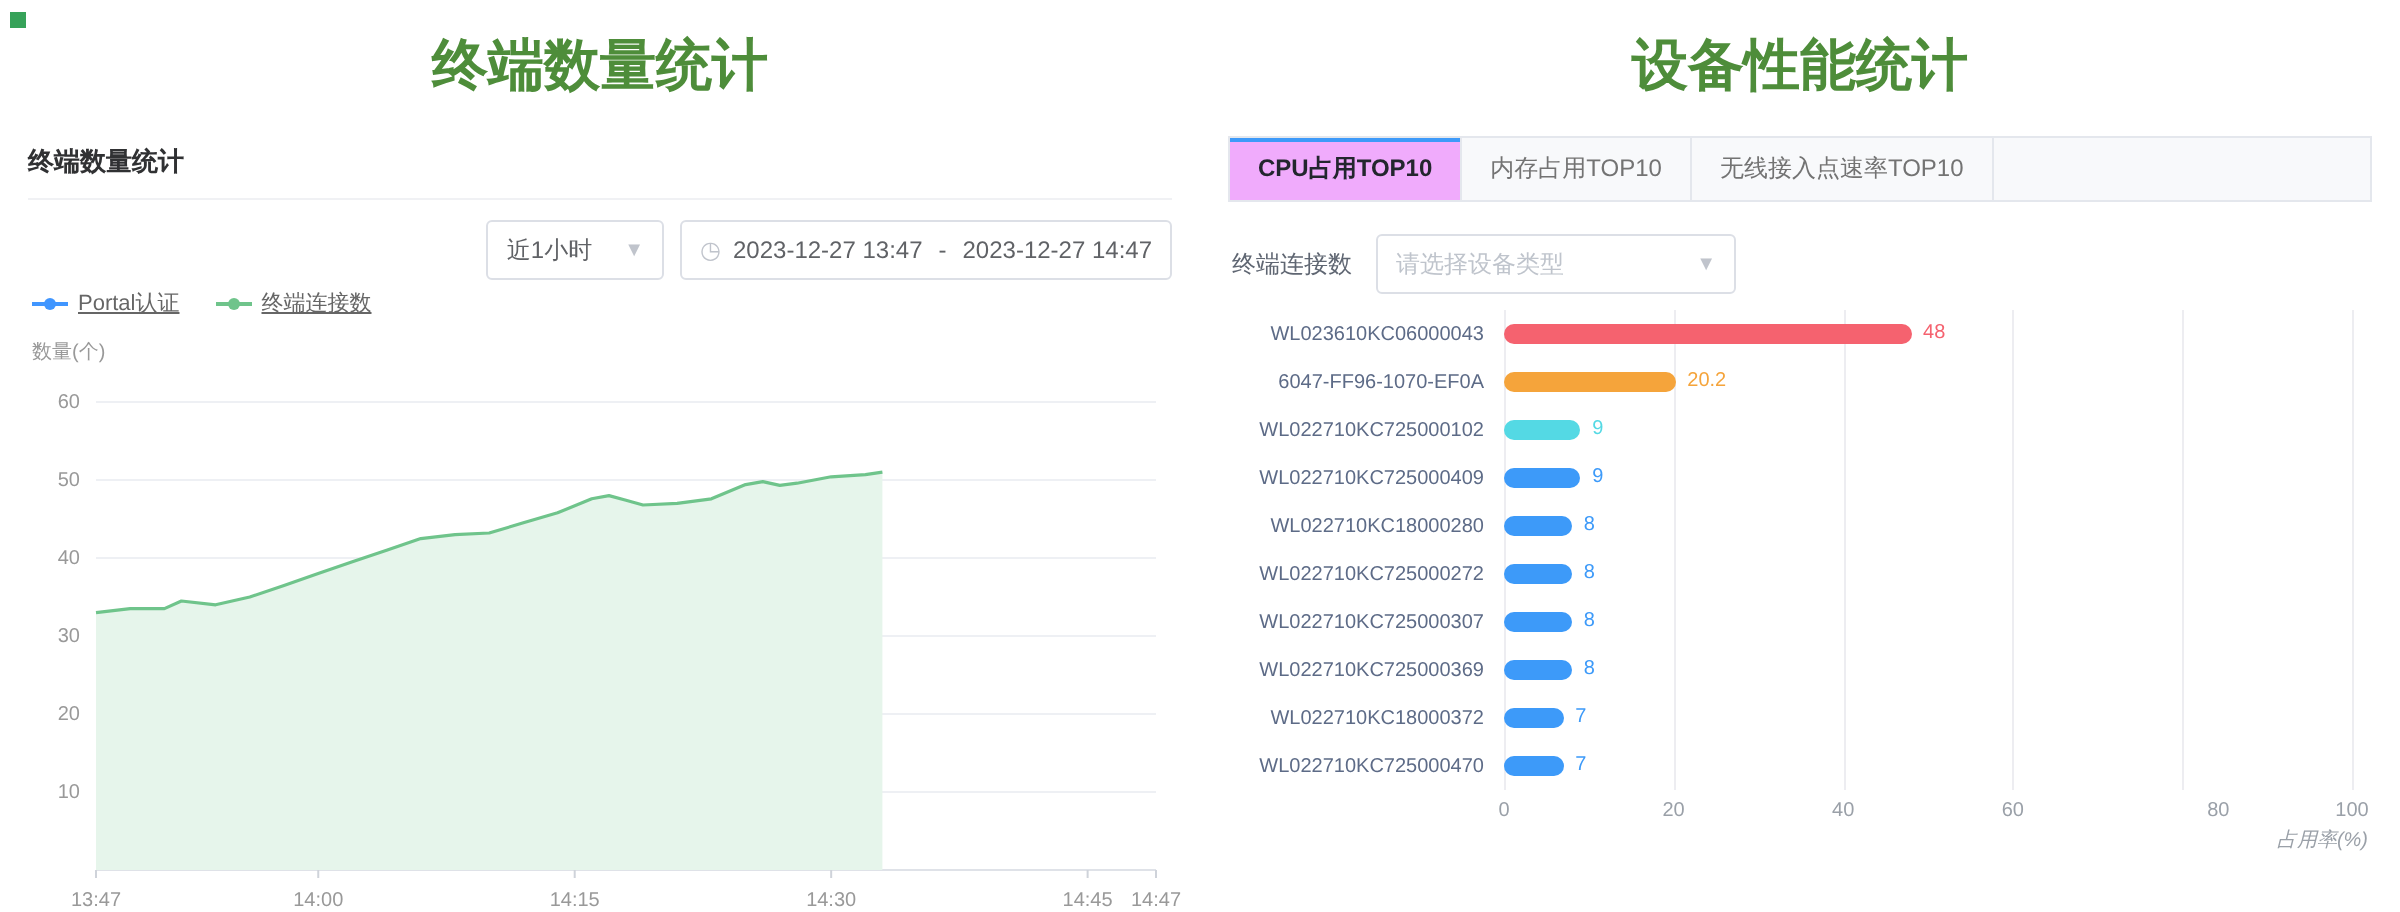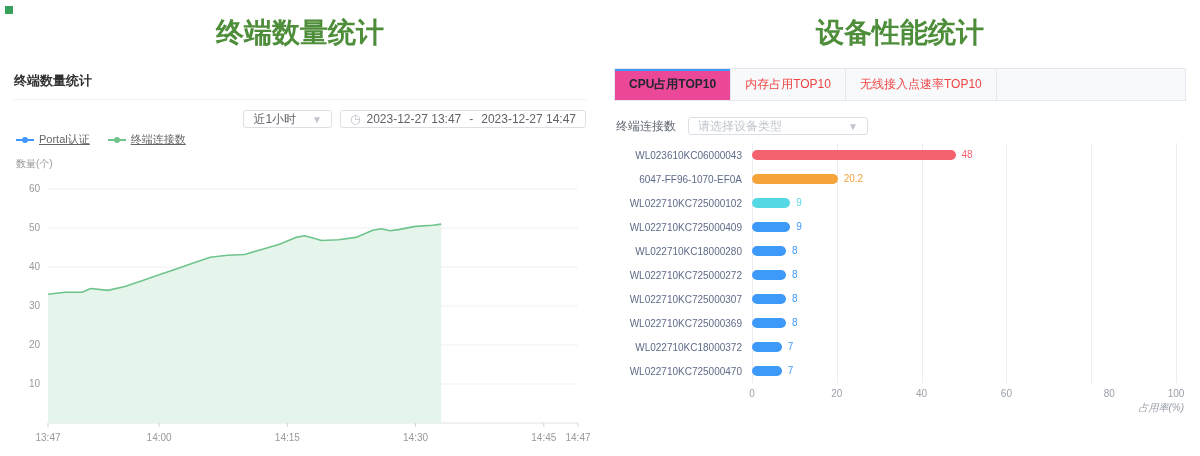--- a/index.html
+++ b/index.html
@@ -5,35 +5,35 @@
   html,body{margin:0;padding:0;background:#fff;}
   body{width:1200px;height:456px;position:relative;overflow:hidden;
        font-family:"Liberation Sans","DejaVu Sans",sans-serif;color:#303133;}
   .page{display:flex;width:1200px;height:456px;}
   .half{width:600px;box-sizing:border-box;padding:0 14px;position:relative;}
   .decor{position:absolute;left:5px;top:6px;width:8px;height:8px;background:#36a259;}
   .big-title{text-align:center;font-size:28px;font-weight:bold;color:#4e8d3a;margin:14px 0 16px;}
   
   .panel-header{font-size:13px;font-weight:bold;color:#303133;padding:4px 0 9px;border-bottom:1px solid #f0f1f4;}
   .controls-row{display:flex;justify-content:flex-end;gap:8px;margin-top:10px;}
-  .select-box,.date-box{border:1px solid #dcdfe6;border-radius:3px;height:18px;display:flex;
+  .select-box,.date-box{border:1px solid #dcdfe6;border-radius:3px;height:30px;display:flex;
        align-items:center;padding:0 9px;font-size:12px;color:#606266;background:#fff;box-sizing:border-box;cursor:pointer;}
   .select-box .chevron{margin-left:16px;color:#c0c4cc;font-size:10px;}
   .date-box .clock{margin-right:6px;color:#c0c4cc;font-size:12px;}
   .date-box .sep{margin:0 8px;color:#606266;}
   .legend-row{display:flex;gap:18px;margin:4px 0 0 2px;font-size:11px;color:#666;align-items:center;text-decoration:underline;}
   .legend-item{display:flex;align-items:center;gap:5px;cursor:pointer;}
   .legend-marker{position:relative;width:18px;height:8px;}
   .legend-marker .line{position:absolute;top:3px;left:0;right:0;height:2px;}
   .legend-marker .dot{position:absolute;top:1px;left:6px;width:6px;height:6px;border-radius:50%;}
   .ylabel{font-size:10px;color:#999;margin:10px 0 2px 2px;}
   
   .tabs-bar{display:flex;border:1px solid #e4e7ed;background:#f8f9fb;}
-  .tab{padding:7px 14px;font-size:12px;color:#ef4444;border-right:1px solid #e4e7ed;cursor:pointer;}
-  .tab.active{background:#ec4899;color:#23262e;font-weight:bold;box-shadow:inset 0 2px 0 #3d9af9;}
+  .tab{padding:7px 14px;font-size:12px;color:#737373;border-right:1px solid #e4e7ed;cursor:pointer;}
+  .tab.active{background:#f0abfc;color:#23262e;font-weight:bold;box-shadow:inset 0 2px 0 #3d9af9;}
   .filter-row{display:flex;align-items:center;gap:12px;margin:16px 0 4px 2px;font-size:12px;color:#5f6672;}
   .filter-select{width:180px;justify-content:space-between;color:#bfc4cc;}
   .bar-chart{margin-top:8px;}
   .plot{position:relative;}
   .gridlayer{position:absolute;left:138px;right:10px;top:0;bottom:0;}
   .grid-line{position:absolute;top:0;bottom:0;width:1px;background:#ededf1;}
   .bar-row{display:flex;align-items:center;height:24px;position:relative;}
   .bar-label{width:128px;text-align:right;padding-right:10px;font-size:10px;color:#5d6b87;flex:none;white-space:nowrap;}
   .bar-track{flex:1;position:relative;height:100%;margin-right:10px;padding-left:15px;}
   .bar{position:absolute;top:7px;left:0;height:10px;border-radius:5px;}

